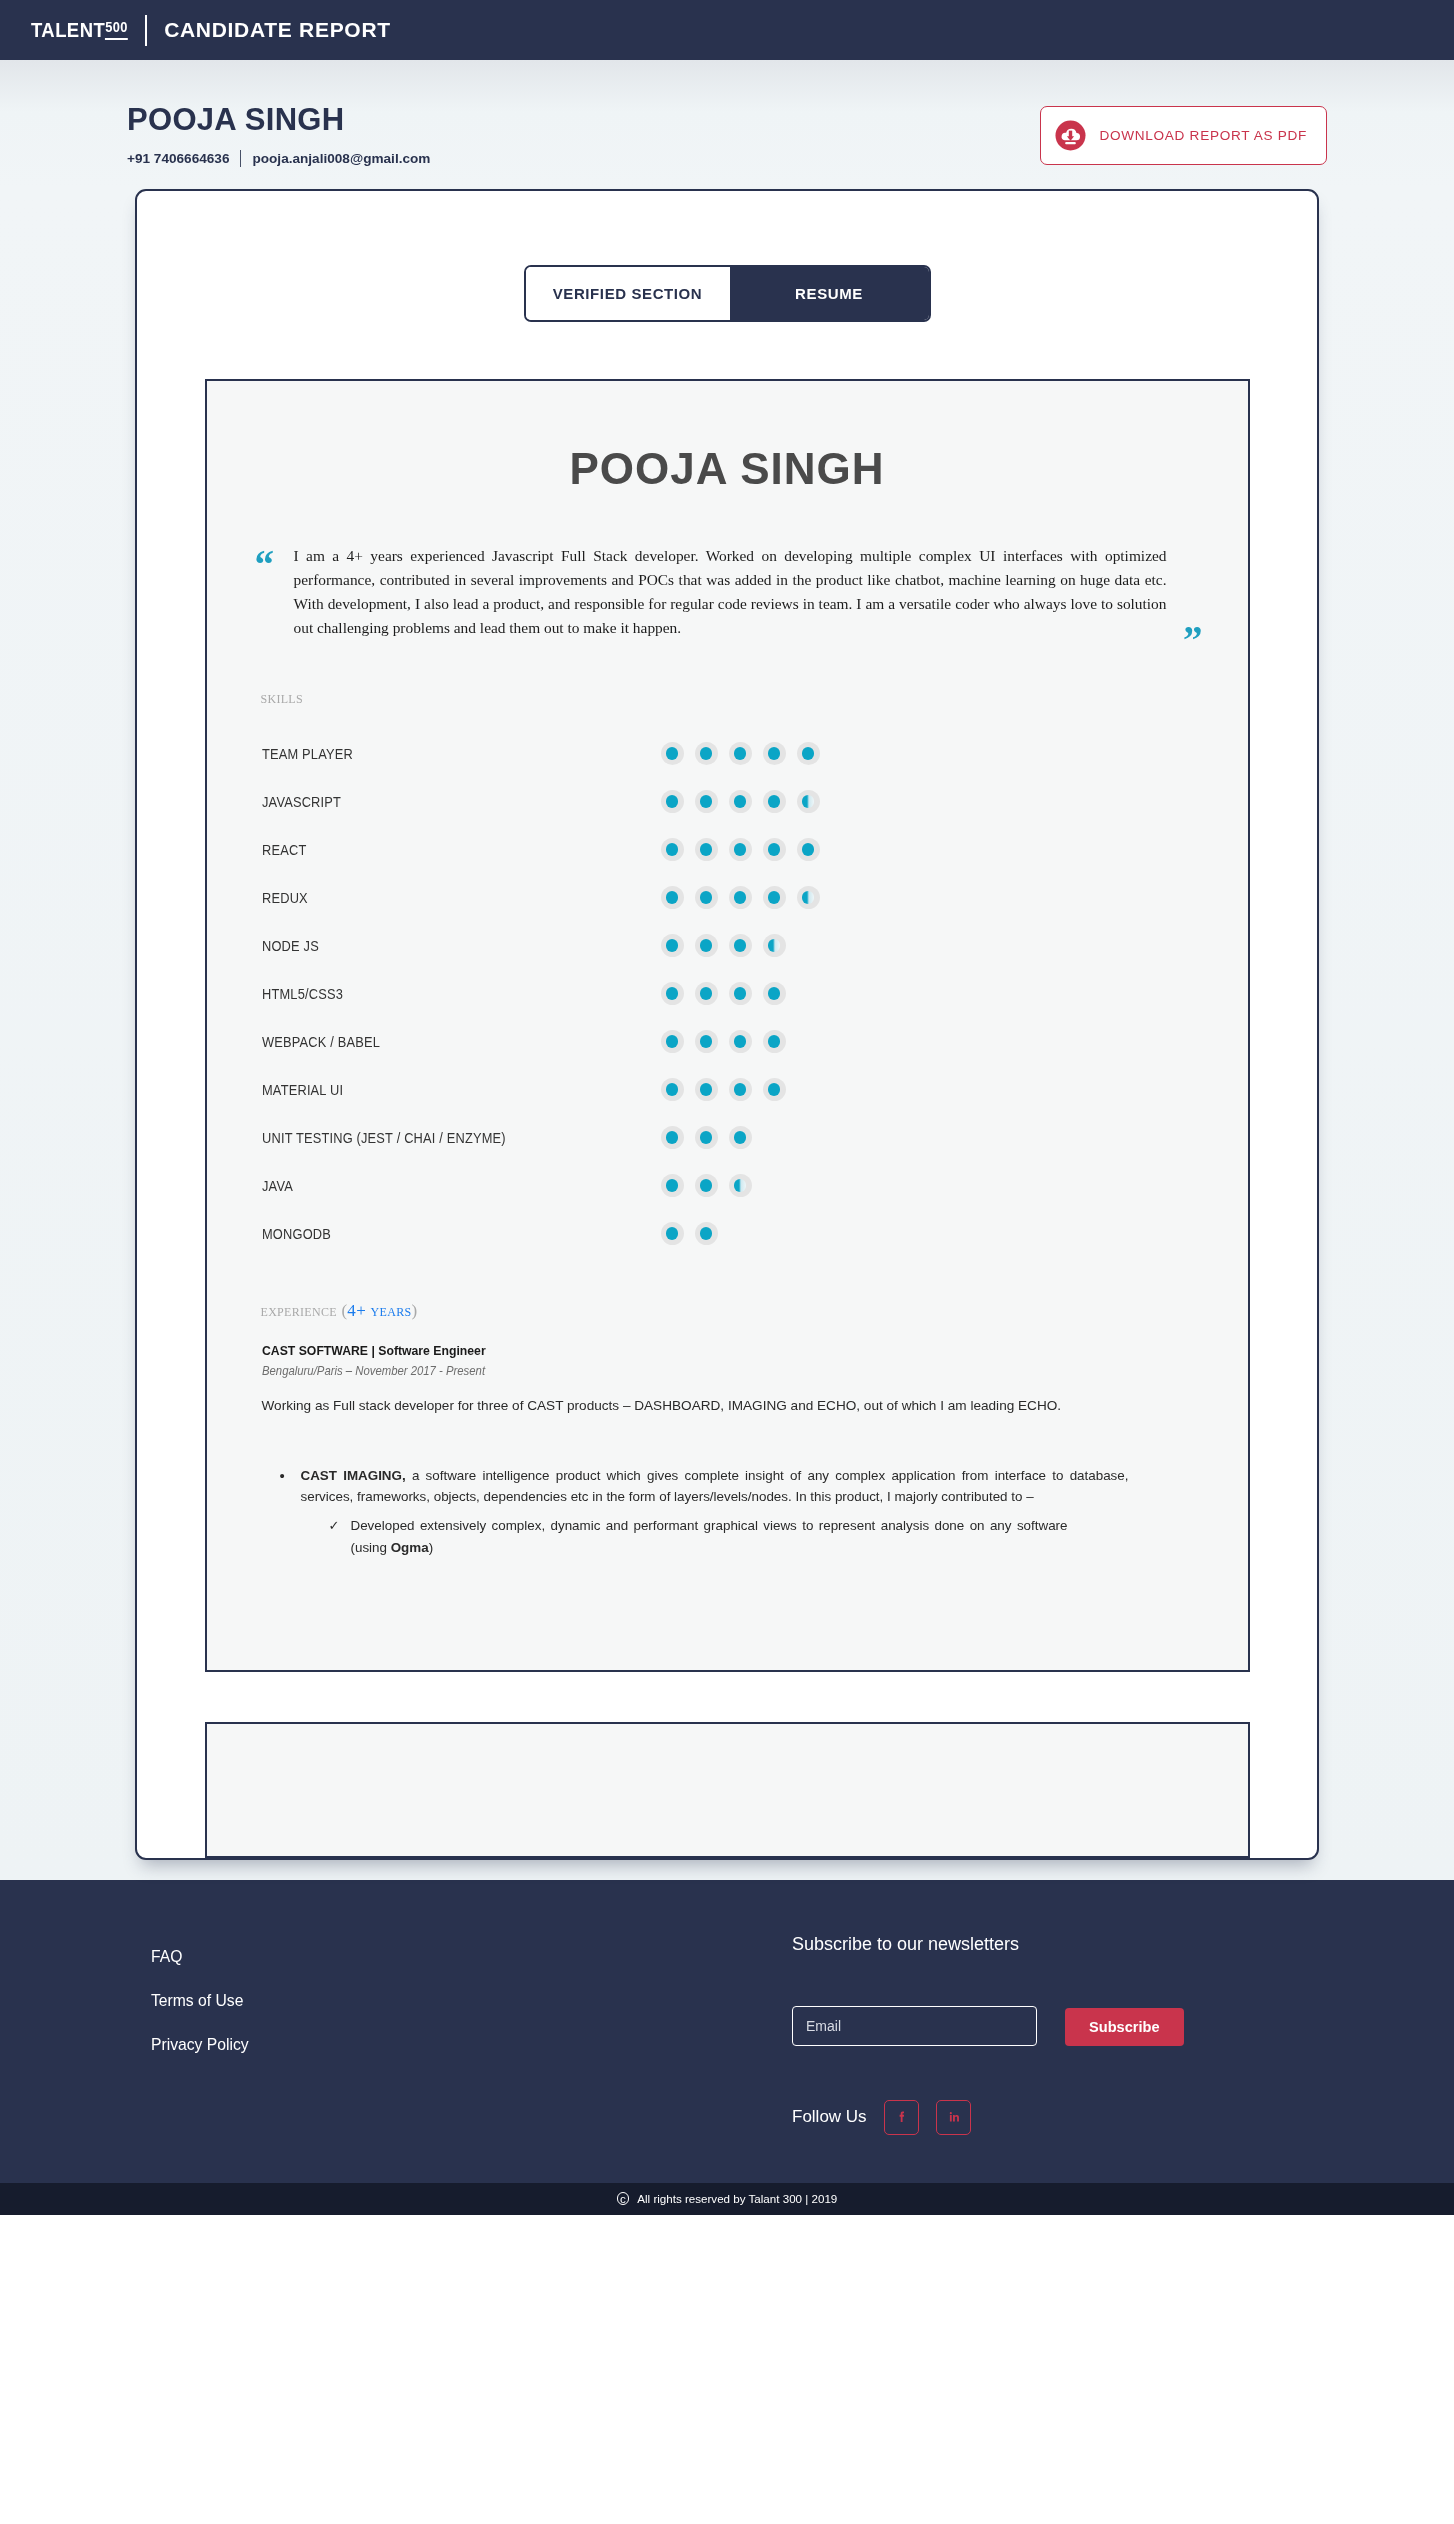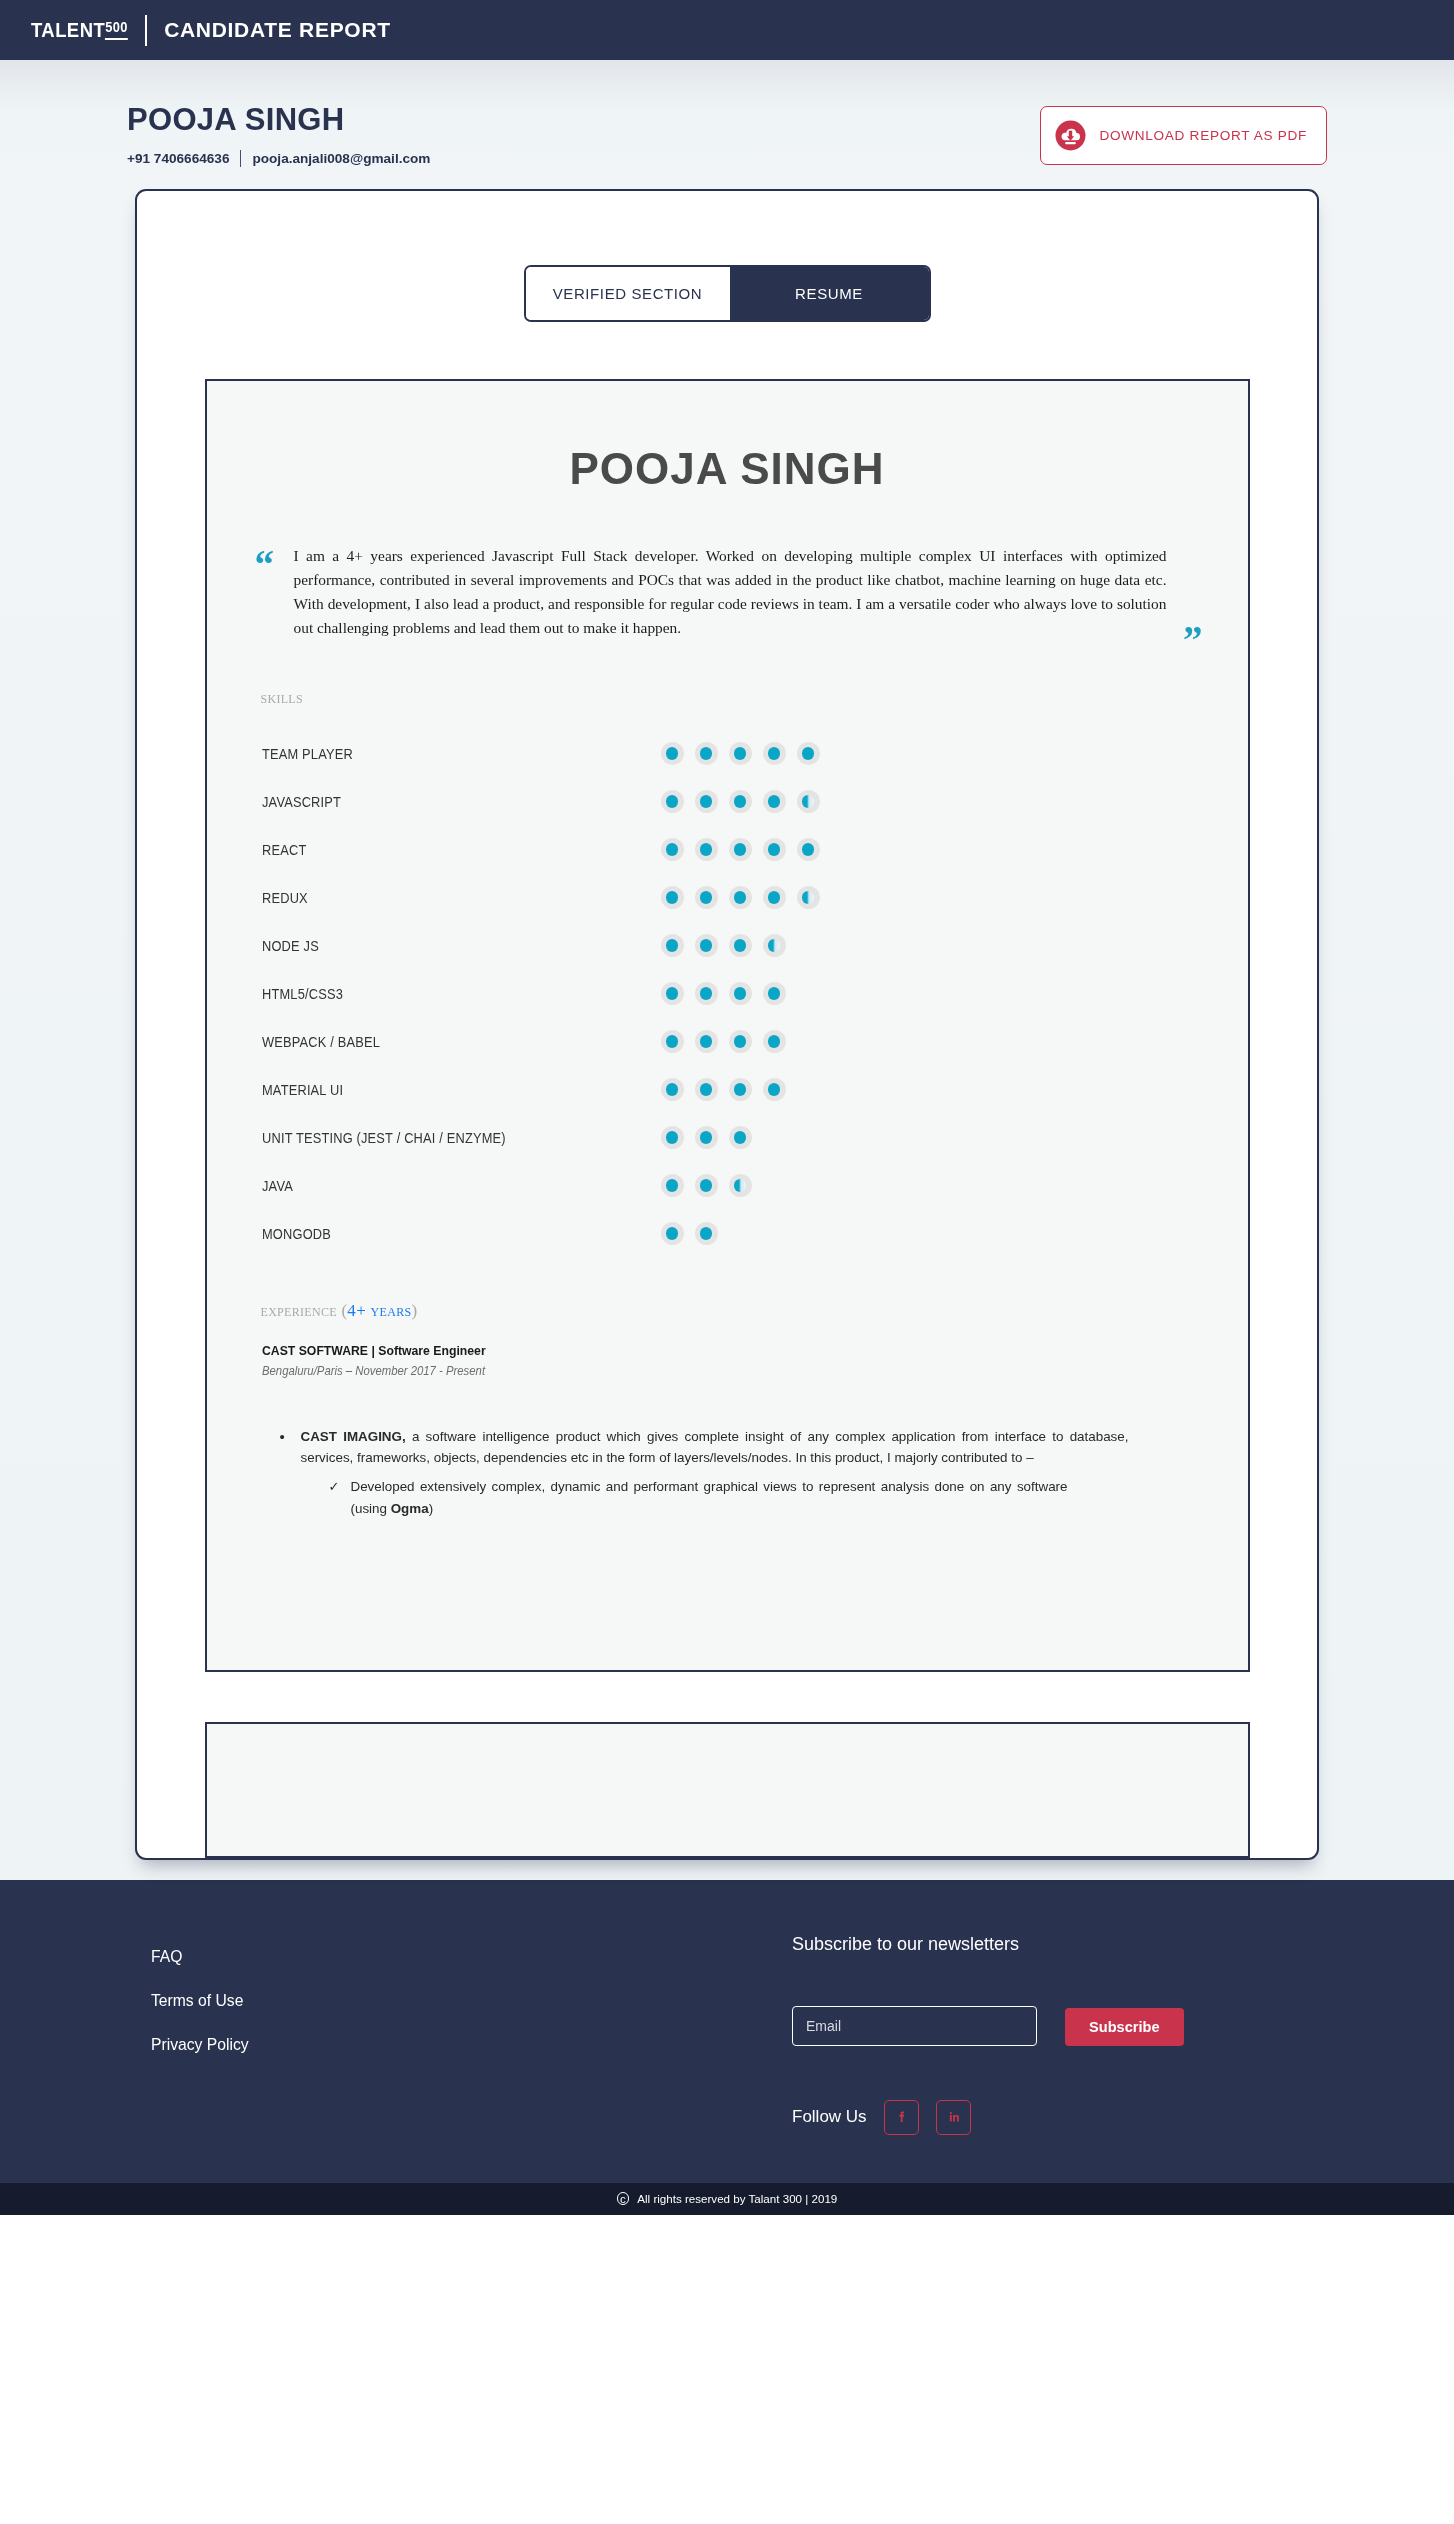--- a/index.html
+++ b/index.html
@@ -130,21 +130,21 @@
     margin: 44px auto 0 auto;
     border: 2px solid #29324e;
     border-radius: 7px;
     overflow: hidden;
   }
   .tab {
     flex: 1 1 auto;
     text-align: center;
     padding: 18px 5px;
     font-size: 15px;
-    font-weight: 400;
+    font-weight: 700;
     letter-spacing: 0.6px;
     cursor: pointer;
     white-space: nowrap;
   }
   .tab.inactive { background: #ffffff; color: #29324e; flex: 0 0 204px; }
   .tab.active   { background: #29324e; color: #ffffff; flex: 1 1 auto; }
 
   
   .doc-page {
     width: 1045px;
@@ -633,20 +633,21 @@
               </span>
             </div>
           </div>
         </div>
 
       <div class="sec-head"><span>Experience (</span><span class="accent">4+ YEARS</span><span>)</span></div>
 
       <div class="exp-block">
         <div class="exp-title">CAST SOFTWARE | Software Engineer</div>
         <div class="exp-meta">Bengaluru/Paris – November 2017 - Present</div>
+        <div class="exp-para">Working as Full stack developer for three of CAST products – DASHBOARD, IMAGING and ECHO, out of which I am leading ECHO.</div>
         <ul class="exp-bullets" id="exp-bullets">
             <li><b>CAST IMAGING,</b> a software intelligence product which gives complete insight of any complex application from interface to database, services, frameworks, objects, dependencies etc in the form of layers/levels/nodes. In this product, I majorly contributed to –<ul class="sub-bullets">
                 <li>Developed extensively complex, dynamic and performant graphical views to represent analysis done on any software (using <b>Ogma</b>)</li>
               </ul></li>
           </ul>
       </div>
 
     </div>
 
     <div class="doc-page-2"></div>

